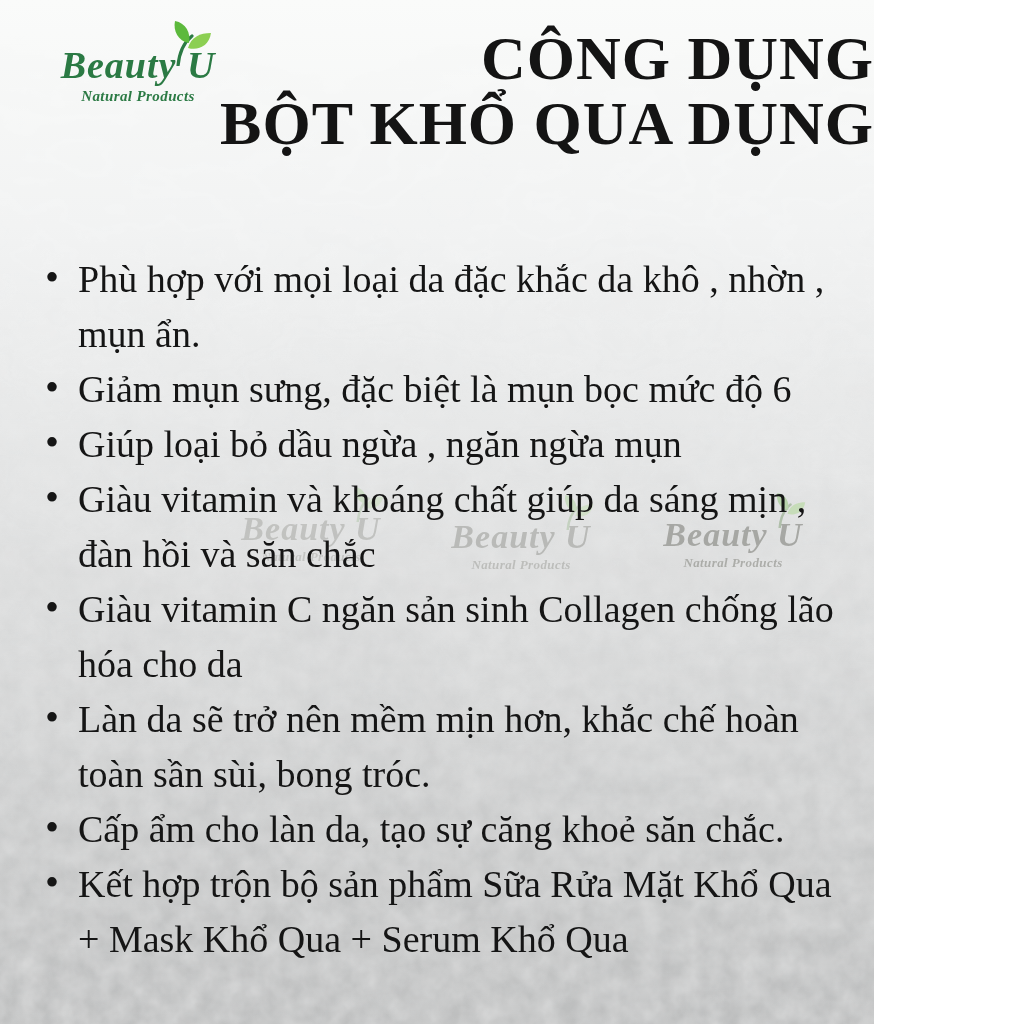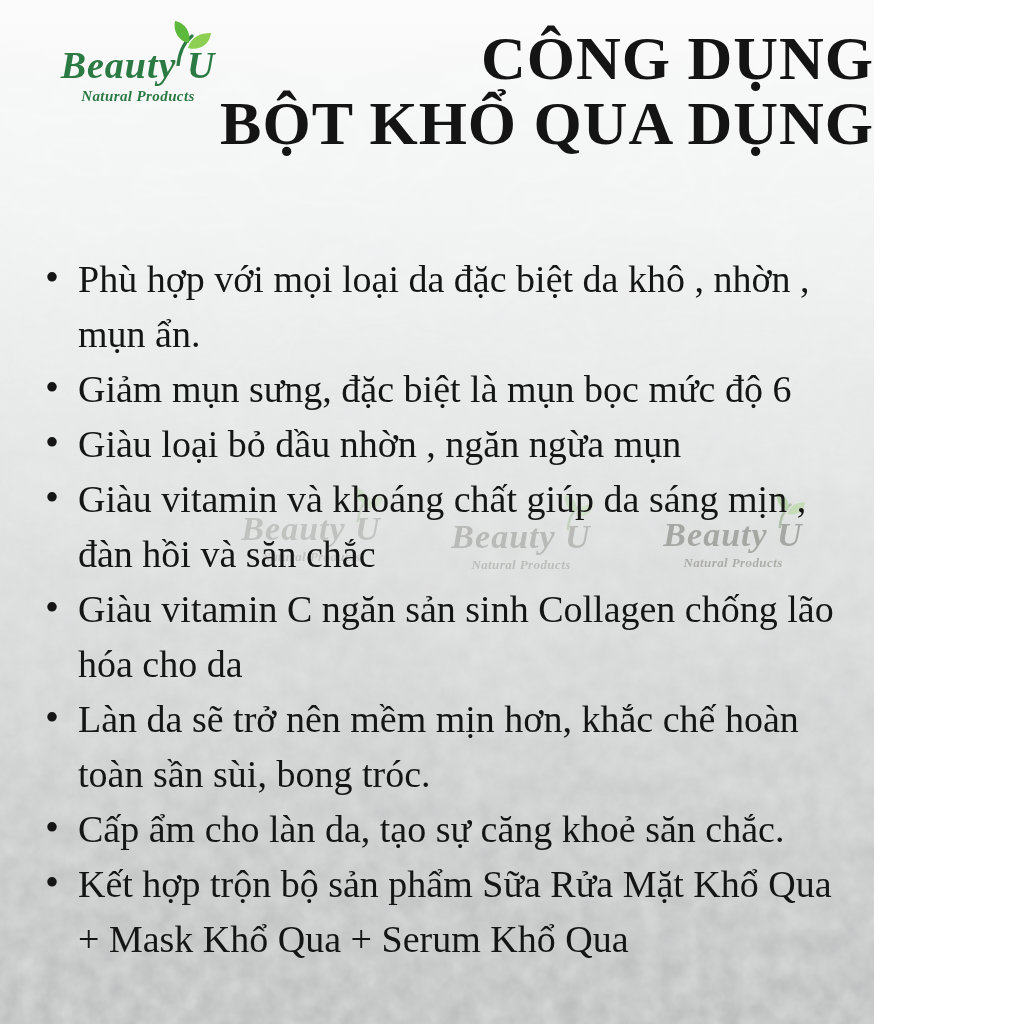--- a/index.html
+++ b/index.html
@@ -104,23 +104,23 @@
     <svg class="leaves" viewBox="0 0 62 46" aria-hidden="true">
       <path d="M28 46 C29 34 32 24 42 16" stroke="#93ab89" stroke-width="3.2" fill="none" stroke-linecap="round"></path>
       <path d="M25 1 C36 3 41 13 39 23 C28 21 23 11 25 1 Z" fill="#9fca8a"></path>
       <path d="M61 13 C59 26 48 31 38 28 C41 17 50 13 61 13 Z" fill="#b7d9a0"></path>
     </svg>
     <span class="wm-name">Beauty U</span>
     <span class="wm-tagline">Natural Products</span>
   </div>
 
   <ul class="benefits">
-    <li>Phù hợp với mọi loại da đặc biệt da khô , nhờn , mụn ẩn.</li>
+    <li>Phù hợp với mọi loại da đặc khắc da khô , nhờn , mụn ẩn.</li>
     <li>Giảm mụn sưng, đặc biệt là mụn bọc mức độ 6</li>
-    <li>Giàu loại bỏ dầu nhờn , ngăn ngừa mụn</li>
+    <li>Giúp loại bỏ dầu ngừa , ngăn ngừa mụn</li>
     <li>Giàu vitamin và khoáng chất giúp da sáng mịn , đàn hồi và săn chắc</li>
     <li>Giàu vitamin C ngăn sản sinh Collagen  chống lão hóa cho da</li>
     <li>Làn da sẽ trở nên mềm mịn hơn, khắc chế hoàn toàn sần sùi, bong tróc.</li>
     <li>Cấp ẩm cho làn da, tạo sự căng khoẻ săn chắc.</li>
     <li>Kết hợp trộn bộ sản phẩm Sữa Rửa Mặt Khổ Qua + Mask Khổ Qua + Serum Khổ Qua</li>
   </ul>
 
 </div>
 
 </body></html>

